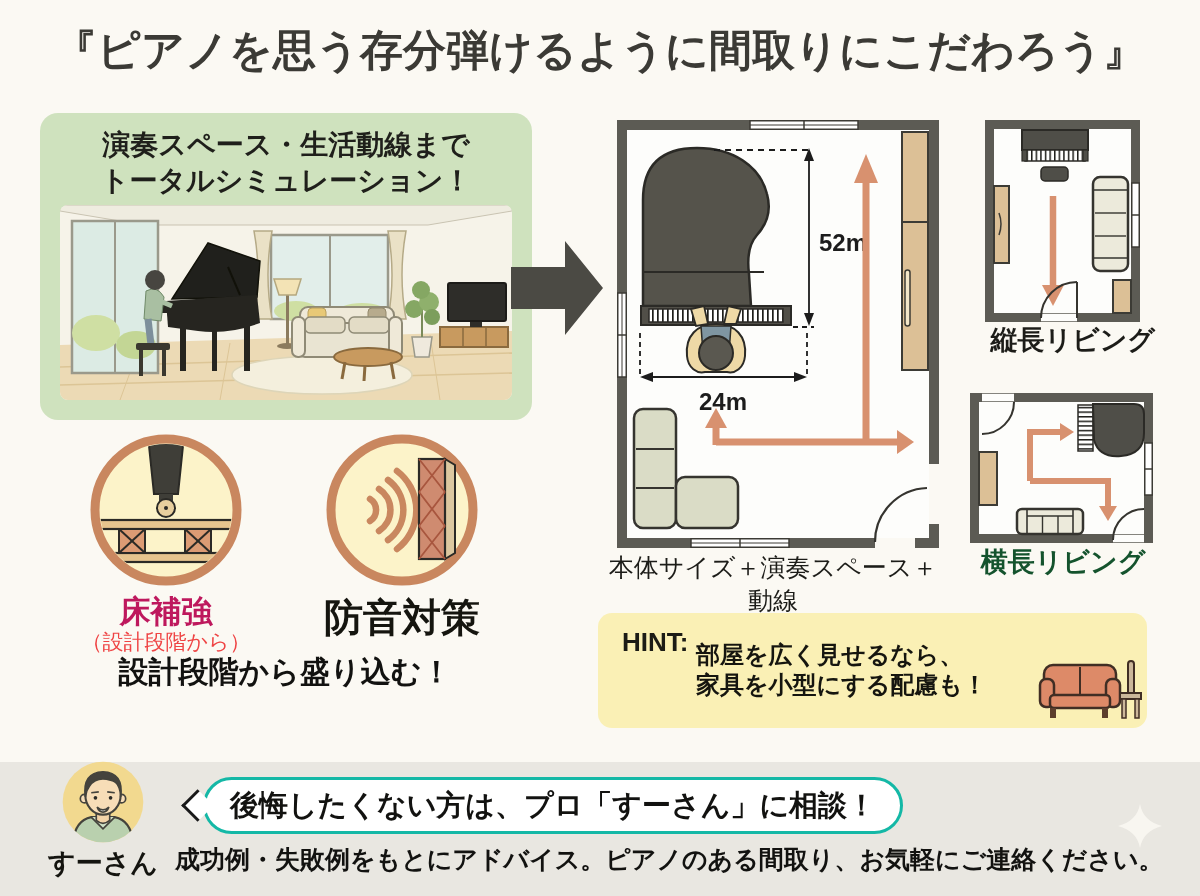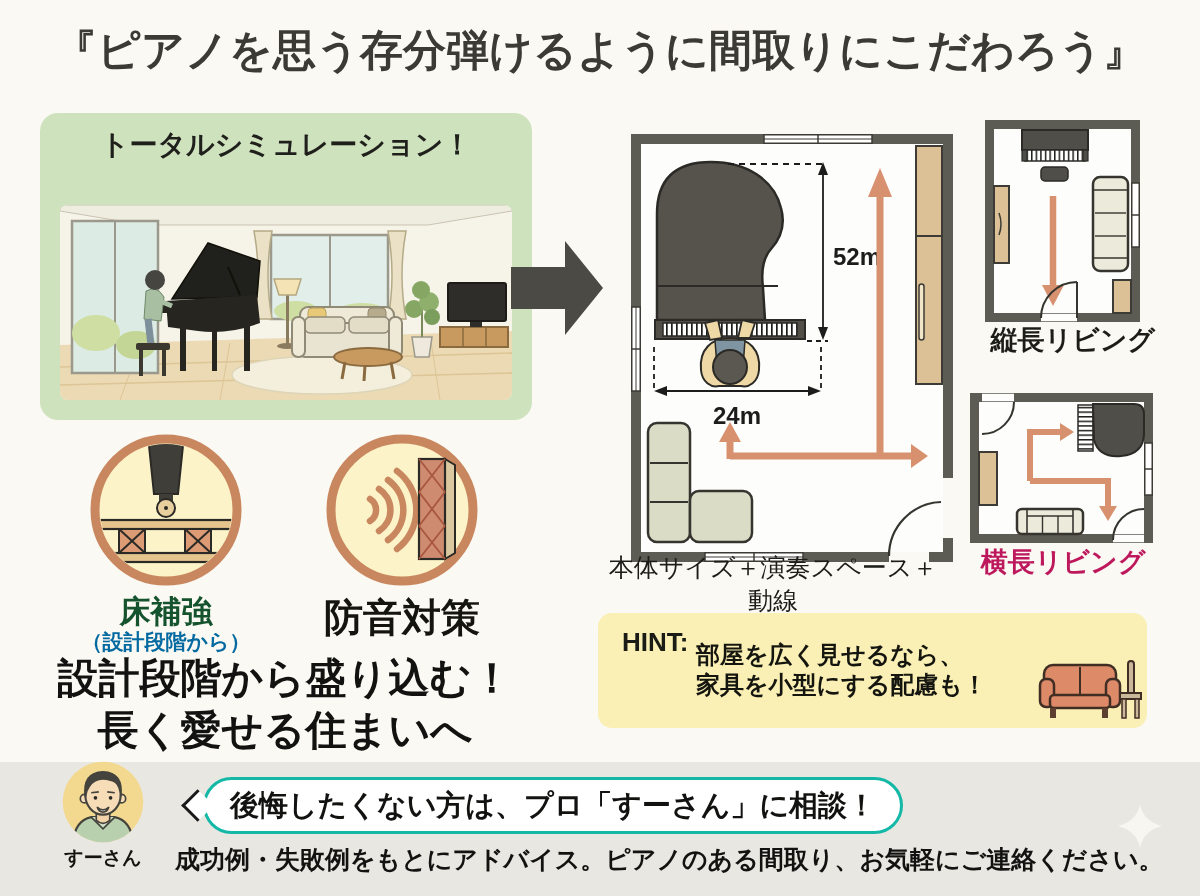--- a/index.html
+++ b/index.html
@@ -14,63 +14,64 @@
     font-size:43px;font-weight:800;color:#3b3a35;letter-spacing:0px;
   }
   
   .sim-card{left:40px;top:113px;width:492px;height:307px;background:#cfe2be;border-radius:18px;}
   .sim-heading{position:absolute;left:0;top:14px;width:100%;text-align:center;
     font-size:28px;font-weight:800;line-height:1.3;color:#1f1f1b;}
   .living-room{position:absolute;left:20px;top:92px;width:452px;height:195px;border-radius:8px;overflow:hidden;}
   
   .big-arrow{left:511px;top:241px;width:92px;height:94px;}
   
-  .main-plan{left:617px;top:120px;width:322px;height:428px;margin:14px;}
+  .main-plan{left:617px;top:120px;width:322px;height:428px;margin:0;}
   .main-plan-caption{left:598px;top:551px;width:350px;text-align:center;
     font-size:25px;font-weight:400;color:#1c1c18;}
   
   .side-plan-1{left:985px;top:120px;width:155px;height:202px;margin:0;}
   .side-label-1{left:970px;top:322px;width:185px;text-align:right;font-size:27px;font-weight:800;color:#1c1c18;}
   .side-plan-2{left:970px;top:393px;width:183px;height:150px;margin:0;}
-  .side-label-2{left:968px;top:544px;width:190px;text-align:center;font-size:27px;font-weight:800;color:#be185d;font-family:Liberation Serif, serif;}
+  .side-label-2{left:968px;top:544px;width:190px;text-align:center;font-size:27px;font-weight:800;color:#14532d;font-family:Liberation Serif, serif;}
   
   .feature-circle-1{left:88px;top:432px;width:156px;height:156px;}
   .feature-circle-2{left:324px;top:432px;width:156px;height:156px;}
-  .feature-label-1{left:61px;top:591px;width:210px;text-align:center;font-size:31px;font-weight:800;color:#14532d;}
-  .feature-sub-1{left:61px;top:628px;width:210px;text-align:center;font-size:21px;font-weight:700;color:#0369a1;}
+  .feature-label-1{left:61px;top:591px;width:210px;text-align:center;font-size:31px;font-weight:800;color:#be185d;}
+  .feature-sub-1{left:61px;top:628px;width:210px;text-align:center;font-size:21px;font-weight:400;color:#ef4444;}
   .feature-label-2{left:297px;top:591px;width:210px;text-align:center;font-size:39px;font-weight:800;color:#15150f;}
   
   .message{left:55px;top:653px;width:460px;text-align:center;
-    font-size:41px;font-weight:800;line-height:1.26;color:#121210;}
+    font-size:30px;font-weight:800;line-height:1.26;color:#121210;}
   
   .hint-box{left:598px;top:613px;width:549px;height:115px;background:#faf0b5;border-radius:14px;}
   .hint-label{position:absolute;left:24px;top:14px;font-size:26px;font-weight:800;color:#1c1c16;}
   .hint-lines{position:absolute;left:98px;top:27px;font-size:24px;font-weight:800;line-height:1.26;color:#15150f;}
   .hint-icons{position:absolute;left:440px;top:44px;width:104px;height:62px;}
   
   .footer-band{left:0;top:762px;width:1200px;height:134px;background:#e9e7e1;}
   .avatar{left:61px;top:760px;width:84px;height:84px;}
-  .avatar-name{left:38px;top:845px;width:130px;text-align:center;font-size:19px;font-weight:800;color:#14140f;}
+  .avatar-name{left:38px;top:845px;width:130px;text-align:center;font-size:27px;font-weight:800;color:#14140f;}
   .speech-bubble{left:203px;top:777px;width:700px;height:57px;background:#ffffff;
     border:3px solid #14b8a6;border-radius:29px;box-sizing:border-box;
     display:flex;align-items:center;justify-content:center;
     font-size:29px;font-weight:800;color:#121210;}
   .bubble-tail{left:186px;top:794px;width:20px;height:20px;background:#ffffff;
     border-left:3px solid #191919;border-bottom:3px solid #191919;transform:rotate(45deg);}
   .footer-note{left:175px;top:843px;width:990px;text-align:left;
     font-size:25px;font-weight:800;color:#121210;}
   .sparkle{left:1118px;top:804px;width:44px;height:44px;}
 </style>
 </head>
 <body>
 
 <div class="abs page-title">『ピアノを思う存分弾けるように間取りにこだわろう』</div>
 
 <section class="abs sim-card">
   <div class="sim-heading">
+    <div>演奏スペース・生活動線まで</div>
     <div>トータルシミュレーション！</div>
   </div>
   <svg class="living-room" viewBox="0 0 452 195">
     <rect width="452" height="195" fill="#f6f3e9"></rect>
     <polygon points="0,0 452,0 452,6 368,20 84,20 0,6" fill="#efece0" stroke="#c9c3b2" stroke-width="1"></polygon>
     <polygon points="0,195 452,195 452,126 0,140" fill="#ecdab5"></polygon>
     <line x1="0" y1="162" x2="452" y2="148" stroke="#dcc596" stroke-width="1.5"></line>
     <line x1="0" y1="180" x2="452" y2="168" stroke="#dcc596" stroke-width="1.5"></line>
     <line x1="60" y1="195" x2="80" y2="140" stroke="#dcc596" stroke-width="1"></line>
     <line x1="160" y1="195" x2="170" y2="138" stroke="#dcc596" stroke-width="1"></line>
@@ -371,21 +372,20 @@
   <g>
     <polygon points="121,27 131,33 131,121 121,127" fill="#dcc8a0" stroke="#2b2a26" stroke-width="2"></polygon>
     <rect x="95" y="27" width="26" height="100" fill="#cf8b70" stroke="#2b2a26" stroke-width="2.2"></rect>
     <path d="M95,27 L121,60 M121,27 L95,60 M95,60 L121,94 M121,60 L95,94 M95,94 L121,127 M121,94 L95,127" stroke="#a8563e" stroke-width="1.8" fill="none"></path>
   </g>
 </svg>
 <div class="abs feature-label-2">防音対策</div>
 
 <div class="abs message">
   <div>設計段階から盛り込む！</div>
-  <div>長く愛せる住まいへ</div>
 </div>
 
 <div class="abs hint-box">
   <div class="hint-label">HINT:</div>
   <div class="hint-lines">
     <div>部屋を広く見せるなら、</div>
     <div>家具を小型にする配慮も！</div>
   </div>
   <svg class="hint-icons" viewBox="0 0 104 62">
     <g>

